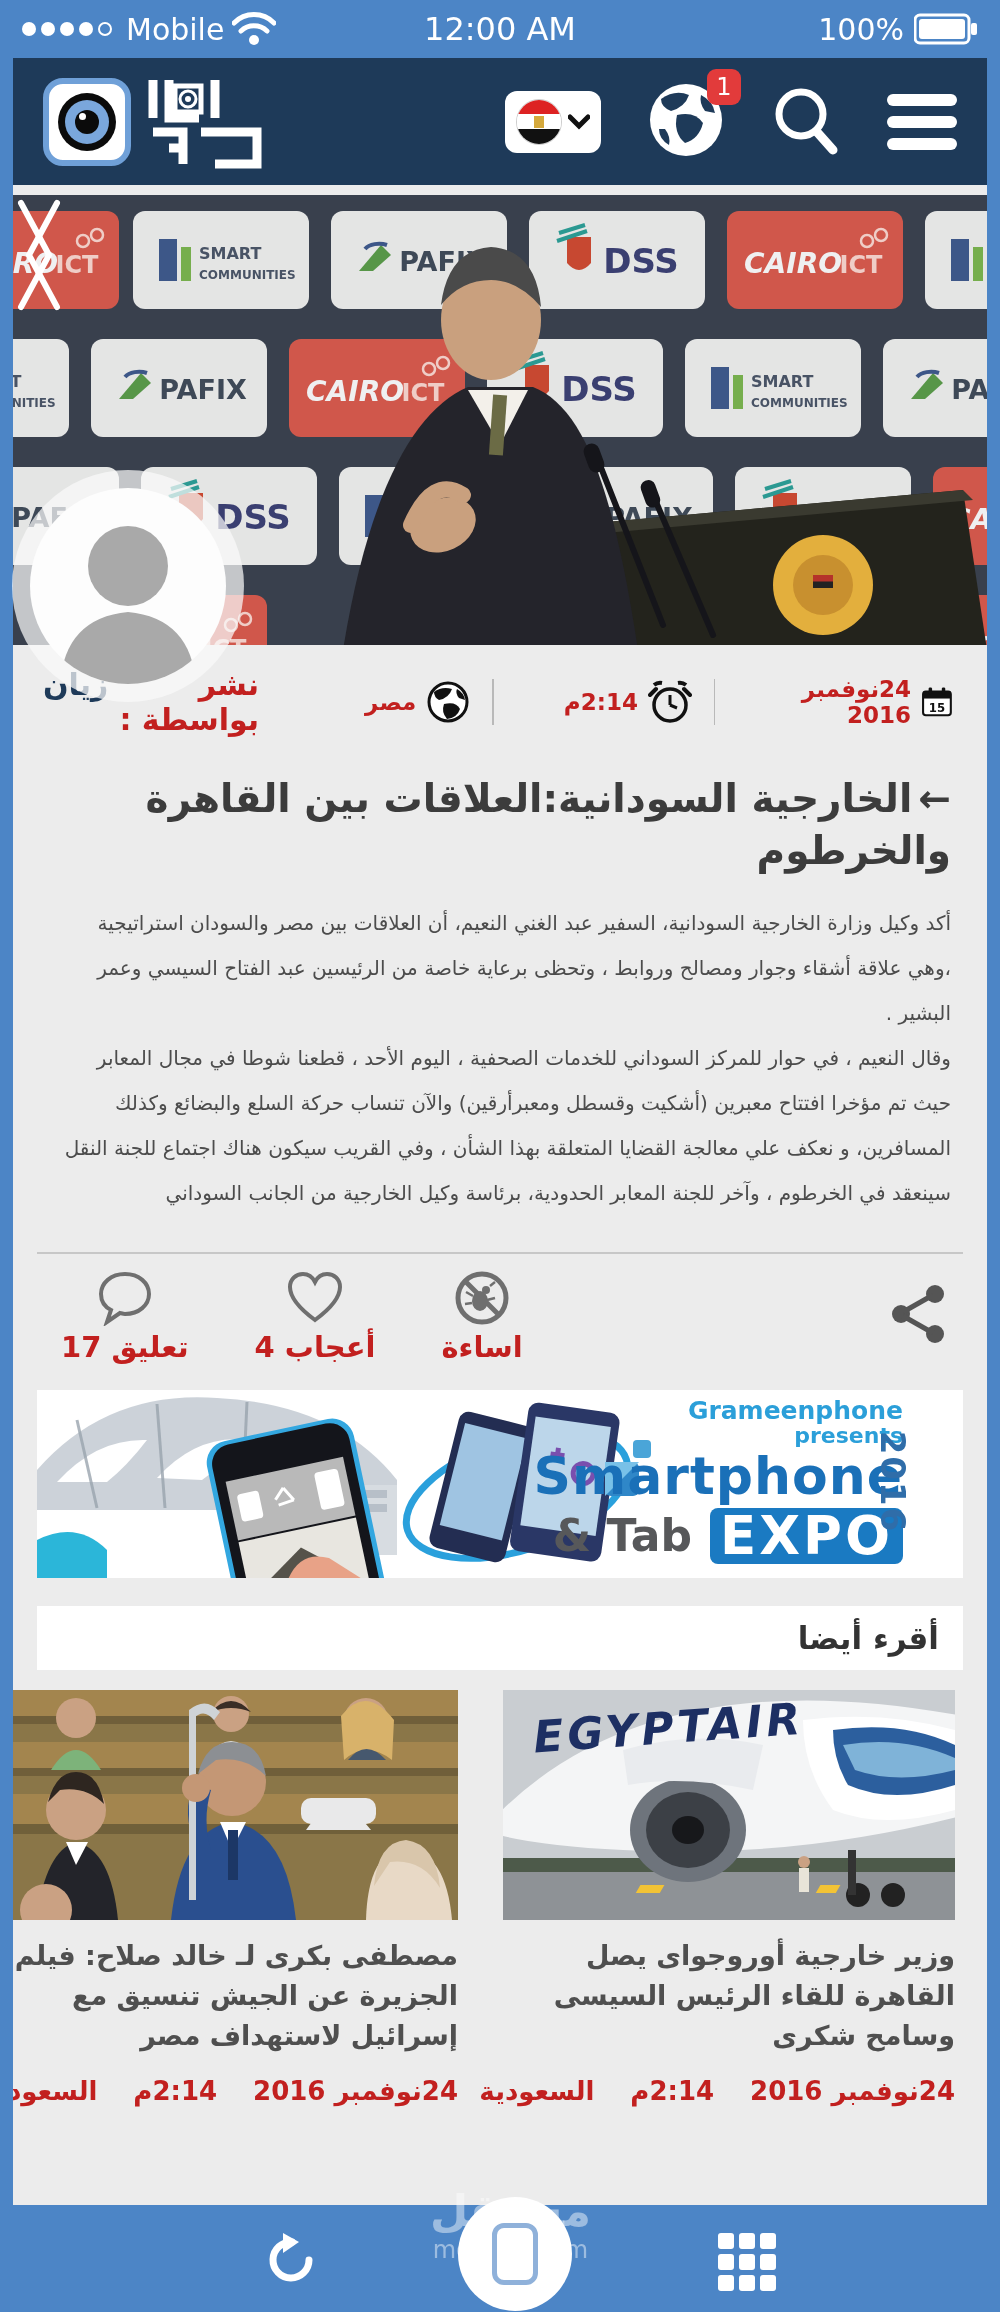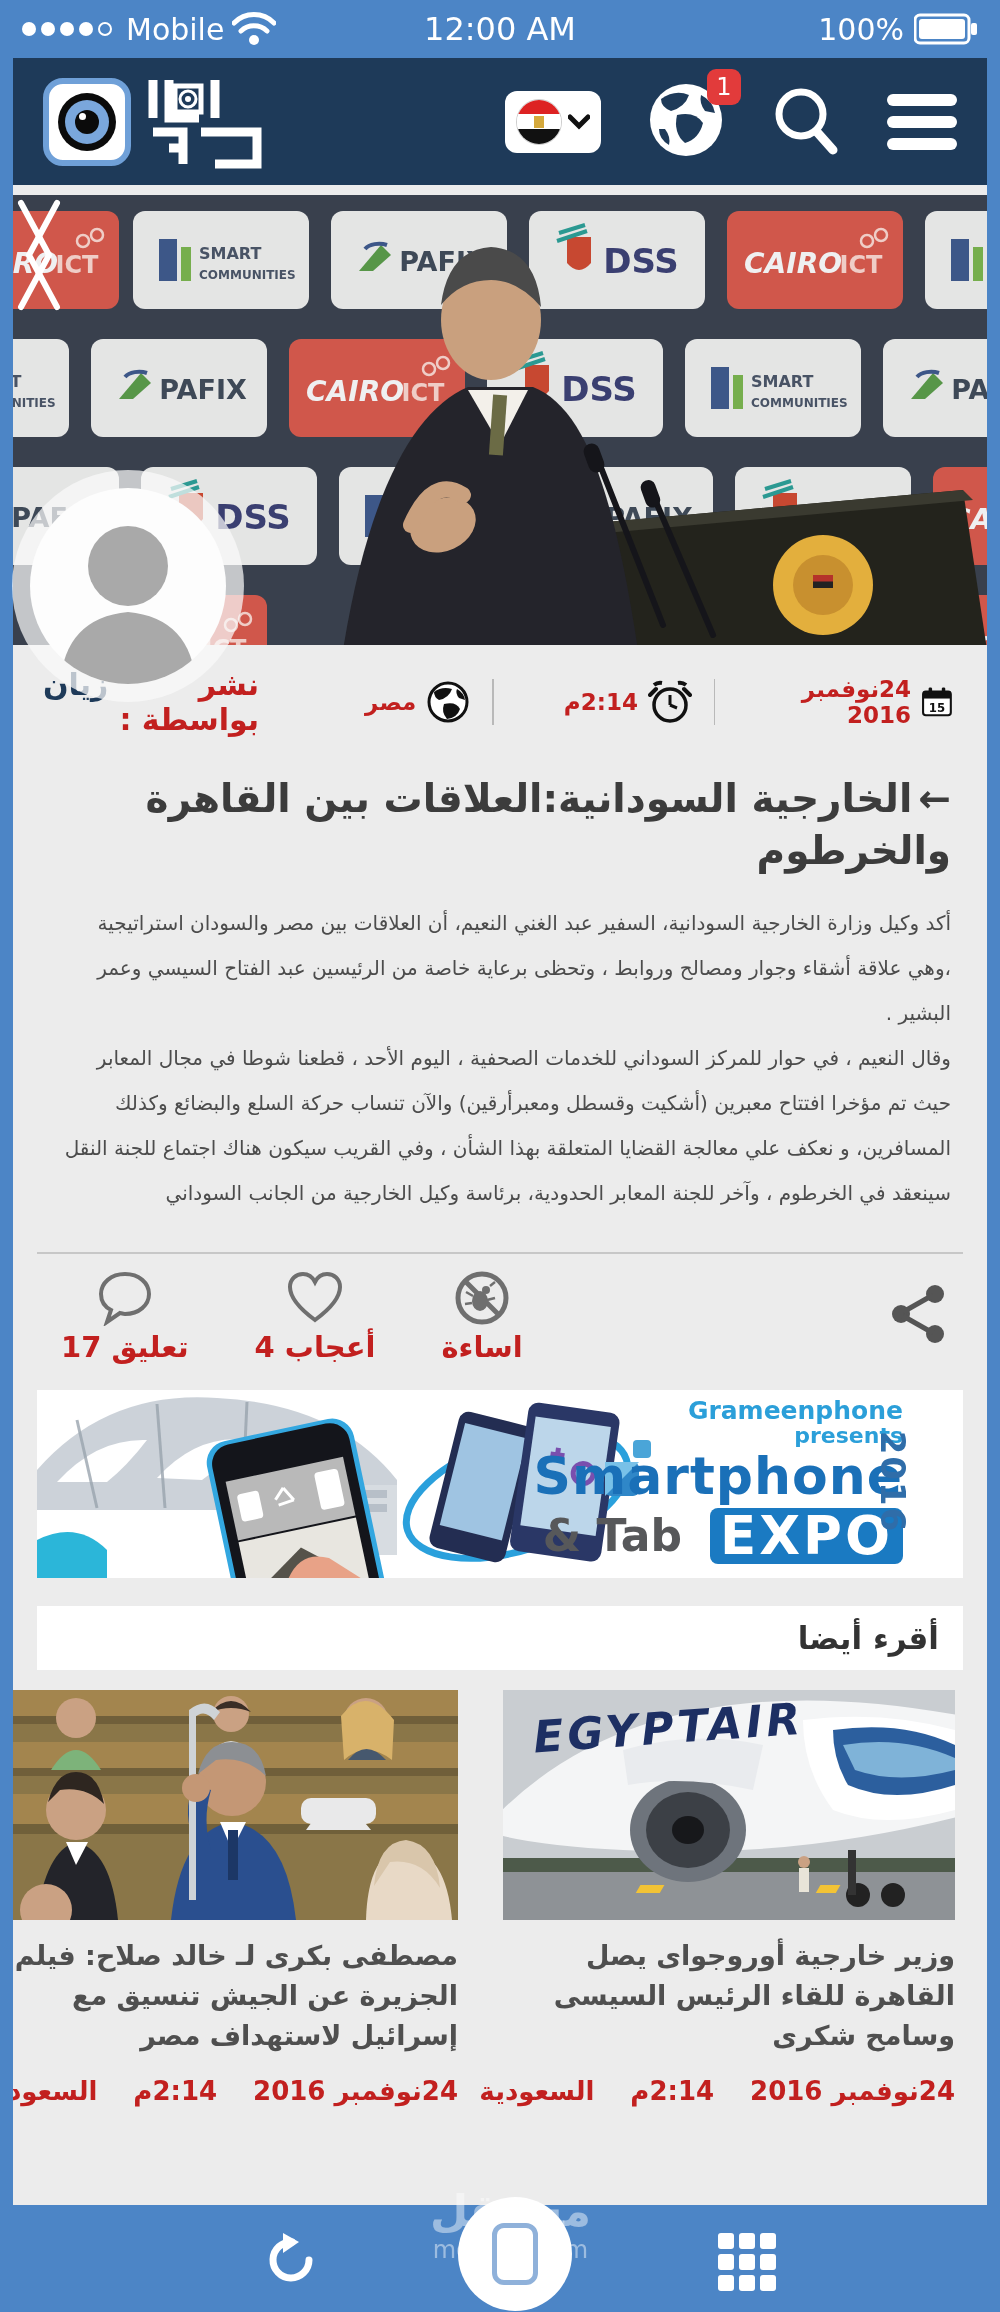--- a/index.html
+++ b/index.html
@@ -73,21 +73,21 @@
   .action { display:flex; flex-direction:column; align-items:center; gap:4px; cursor:pointer; }
   .action-label { color:#c2201f; font-size:29px; font-weight:bold; white-space:nowrap; }
   .share-btn { margin-left:auto; margin-top:14px; cursor:pointer; }
 
   
   .ad { position:relative; margin:18px 24px 0 24px; height:188px; background:#fff; overflow:hidden; }
   .ad-text { position:absolute; right:60px; top:8px; text-align:right; line-height:1.05; }
   .ad-presenter { color:#2b9fd9; font-size:25px; font-weight:bold; }
   .ad-presents { color:#2b9fd9; font-size:22px; font-weight:bold; }
   .ad-line1 { color:#1a70b8; font-size:52px; font-weight:bold; letter-spacing:1px; margin-top:2px; }
-  .ad-line2 { display:flex; justify-content:flex-end; align-items:center; gap:28px; margin-top:4px; }
+  .ad-line2 { display:flex; justify-content:flex-end; align-items:center; gap:18px; margin-top:4px; }
   .ad-amp { color:#57585a; font-size:44px; font-weight:bold; }
   .ad-expo { background:#1a7ac2; color:#fff; font-size:53px; font-weight:bold; padding:0 10px; border-radius:8px; letter-spacing:3px; }
   .ad-year { position:absolute; right:18px; top:72px; color:#2f6da9; font-size:34px; font-weight:bold; transform:rotate(90deg); transform-origin:center; letter-spacing:2px; }
 
   
   .section-head { margin:28px 24px 0 24px; background:#fff; padding:14px 24px; direction:rtl; }
   .section-head span { color:#333; font-size:31px; font-weight:bold; }
   .cards { display:flex; gap:45px; padding:20px 32px 0 32px; direction:rtl; }
   .card { width:452px; cursor:pointer; }
   .card-img { position:relative; width:452px; height:230px; overflow:hidden; background:#9aa0a6; }

